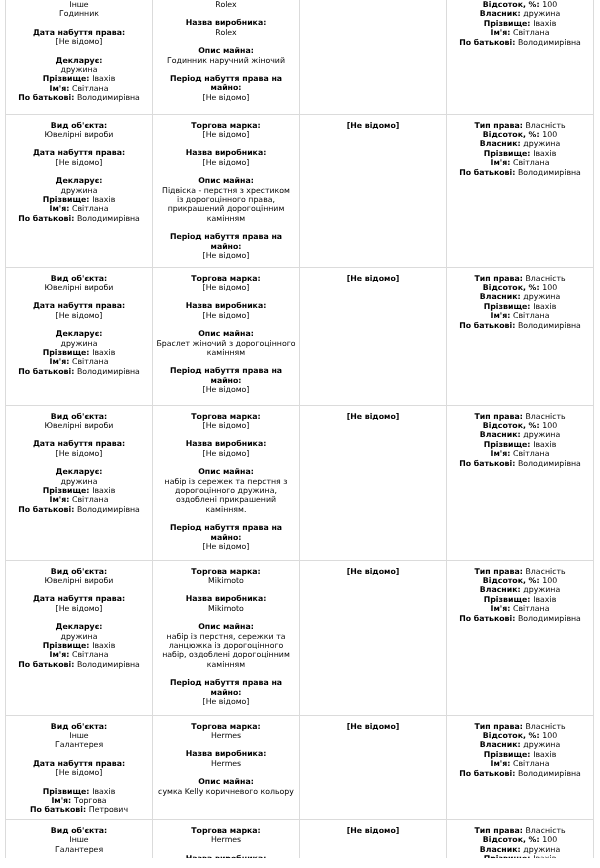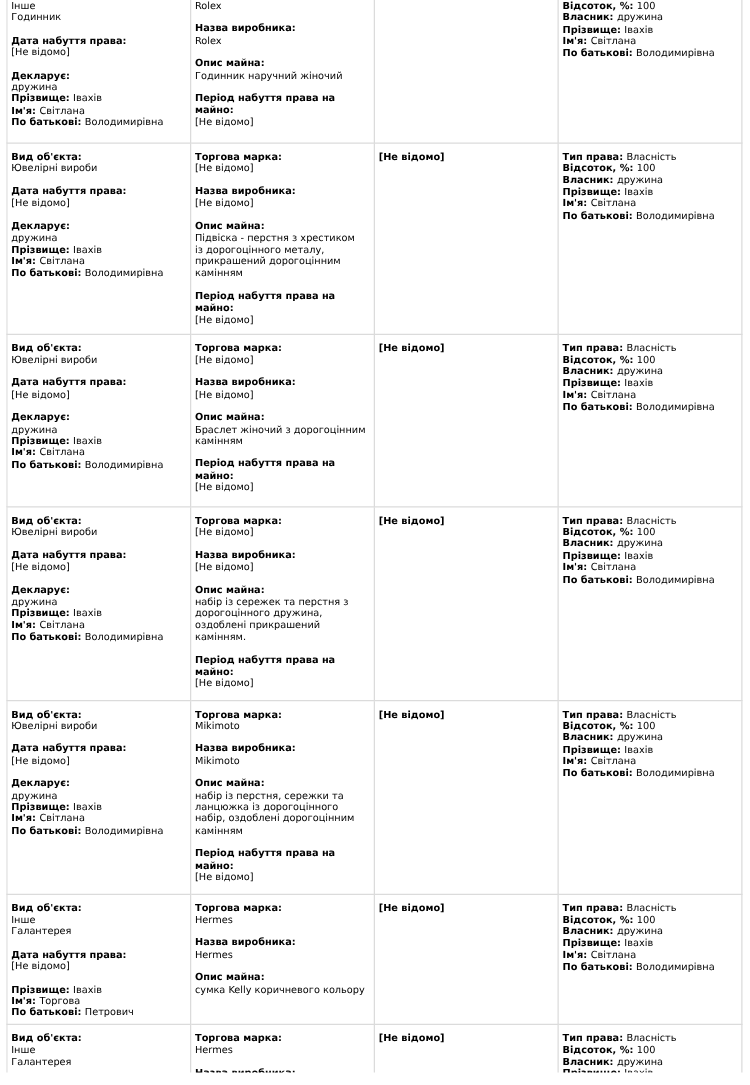--- a/index.html
+++ b/index.html
@@ -18,21 +18,21 @@
   }
   table.decl {
     border-collapse: collapse;
     table-layout: fixed;
     width: 589px;
   }
   table.decl td {
     width: 25%;
     border: 1px solid #dbdbdb;
     vertical-align: top;
-    text-align: left;
+    text-align: center;
     padding: 6px 3px 4px 3px;
     font-size: 7.8px;
     line-height: 9.4px;
     overflow: hidden;
     word-wrap: break-word;
   }
   table.decl tr.first-row td {
     border-top: none;
     padding-top: 0;
   }
@@ -117,21 +117,21 @@
               <div class="line"><span class="lbl">Торгова марка:</span></div>
               <div class="line"><span>[Не відомо]</span></div>
             </div>
             <div class="block">
               <div class="line"><span class="lbl">Назва виробника:</span></div>
               <div class="line"><span>[Не відомо]</span></div>
             </div>
             <div class="block">
               <div class="line"><span class="lbl">Опис майна:</span></div>
               <div class="line"><span>Підвіска - перстня з хрестиком</span></div>
-              <div class="line"><span>із дорогоцінного металу,</span></div>
+              <div class="line"><span>із дорогоцінного права,</span></div>
               <div class="line"><span>прикрашений дорогоцінним</span></div>
               <div class="line"><span>камінням</span></div>
             </div>
             <div class="block">
               <div class="line"><span class="lbl">Період набуття права на</span></div>
               <div class="line"><span class="lbl">майно:</span></div>
               <div class="line"><span>[Не відомо]</span></div>
             </div>
           </td>
           <td>
@@ -172,21 +172,21 @@
             <div class="block">
               <div class="line"><span class="lbl">Торгова марка:</span></div>
               <div class="line"><span>[Не відомо]</span></div>
             </div>
             <div class="block">
               <div class="line"><span class="lbl">Назва виробника:</span></div>
               <div class="line"><span>[Не відомо]</span></div>
             </div>
             <div class="block">
               <div class="line"><span class="lbl">Опис майна:</span></div>
-              <div class="line"><span>Браслет жіночий з дорогоцінним</span></div>
+              <div class="line"><span>Браслет жіночий з дорогоцінного</span></div>
               <div class="line"><span>камінням</span></div>
             </div>
             <div class="block">
               <div class="line"><span class="lbl">Період набуття права на</span></div>
               <div class="line"><span class="lbl">майно:</span></div>
               <div class="line"><span>[Не відомо]</span></div>
             </div>
           </td>
           <td>
             <div class="block">

